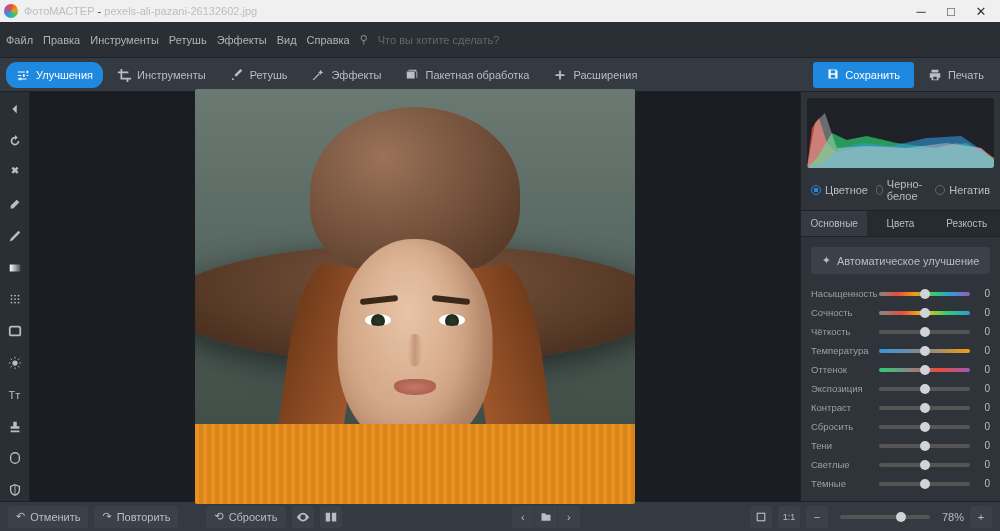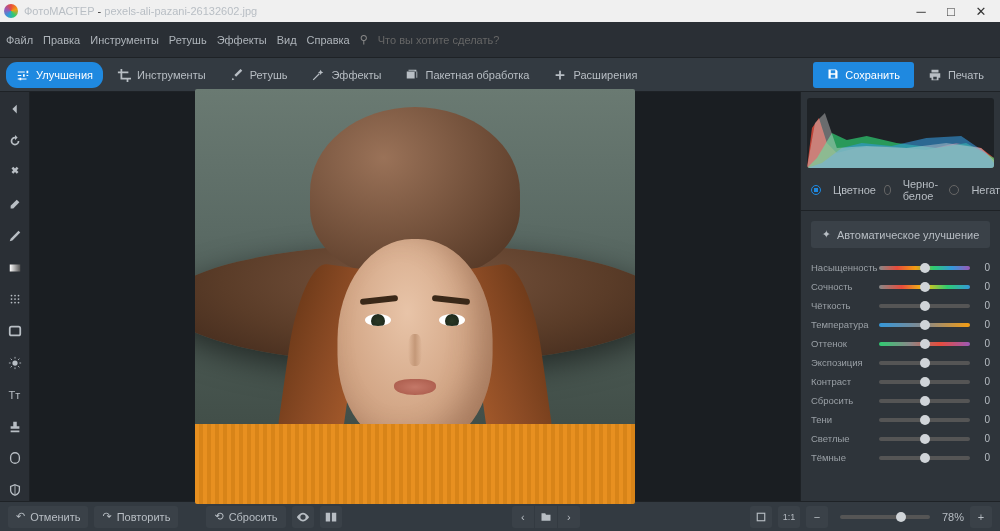--- a/index.html
+++ b/index.html
@@ -40,21 +40,21 @@
 .eye.l{top:225px;left:170px}
 .eye.r{top:225px;right:170px}
 .nose{position:absolute;top:245px;left:50%;transform:translateX(-50%);width:14px;height:32px;background:linear-gradient(90deg,transparent,#c49878,transparent);border-radius:40%}
 .lips{position:absolute;top:290px;left:50%;transform:translateX(-50%);width:42px;height:16px;background:radial-gradient(ellipse,#c47868,#a85848);border-radius:40% 40% 50% 50%}
 .sweater{position:absolute;bottom:0;left:0;right:0;height:80px;background:linear-gradient(180deg,#e89020,#f09828);background-image:repeating-linear-gradient(90deg,#e89020 0 4px,#d88418 4px 8px)}
 .neck{position:absolute;bottom:70px;left:50%;transform:translateX(-50%);width:58px;height:40px;background:#d4a888}
 .rsidebar{width:200px;background:#2e343a;display:flex;flex-direction:column;border-left:1px solid #1e2226;overflow-y:auto}
 .histogram{height:70px;margin:6px;background:#1e2226;border-radius:3px;position:relative;overflow:hidden}
 .histogram svg{width:100%;height:100%}
 .radio-row{display:flex;gap:8px;padding:4px 10px 8px;border-bottom:1px solid #1e2226}
-.radio-row label{display:flex;align-items:center;gap:12px;font-size:10px;cursor:pointer}
+.radio-row label{display:flex;align-items:center;gap:4px;font-size:10px;cursor:pointer}
 .radio{width:10px;height:10px;border:1px solid #666;border-radius:50%;display:inline-block}
 .radio.on{border-color:#1f89e0;background:radial-gradient(circle,#1f89e0 40%,transparent 45%)}
 .tabs{display:flex;border-bottom:1px solid #1e2226}
 .tab{flex:1;text-align:center;padding:7px 0;cursor:pointer;font-size:10px;background:#262b30}
 .tab.active{background:#333a41}
 .auto-btn{margin:10px;padding:7px;background:#3a4148;border-radius:3px;display:flex;align-items:center;justify-content:center;gap:6px;cursor:pointer;font-size:10px}
 .slider-row{display:flex;align-items:center;padding:4px 10px;gap:6px}
 .slider-row .lbl{width:62px;font-size:9.5px;color:#9aa0a6}
 .slider-row .track{flex:1;height:4px;border-radius:2px;position:relative}
 .slider-row .thumb{position:absolute;top:-3px;left:50%;transform:translateX(-50%);width:10px;height:10px;background:#d0d4d8;border-radius:50%;cursor:pointer}
@@ -284,20 +284,25 @@
         </label>
       <label>
           <span class="radio"></span>
           <span>Черно-белое</span>
         </label>
       <label>
           <span class="radio"></span>
           <span>Негатив</span>
         </label>
     </div>
+    <div class="tabs">
+      <div class="tab active">Основные</div>
+      <div class="tab">Цвета</div>
+      <div class="tab">Резкость</div>
+    </div>
     <div class="auto-btn">
         <span>✦</span>
         <span>Автоматическое улучшение</span>
       </div>
     <div id="sliders1">
         <div class="slider-row">
           <span class="lbl">Насыщенность</span>
           <div class="track grad-sat">
             <div class="thumb"></div>
           </div>

